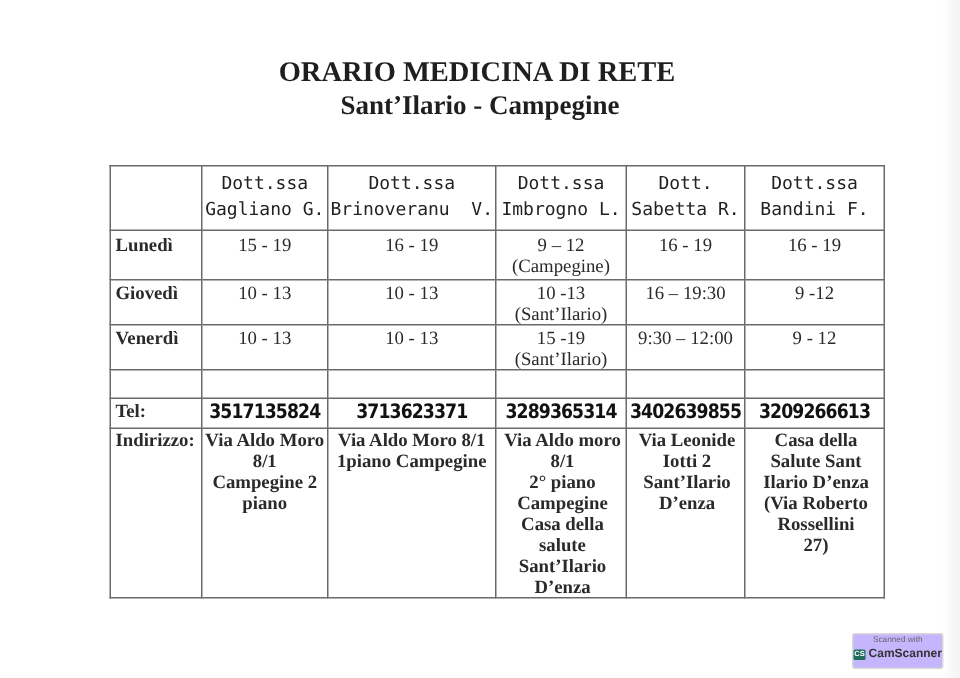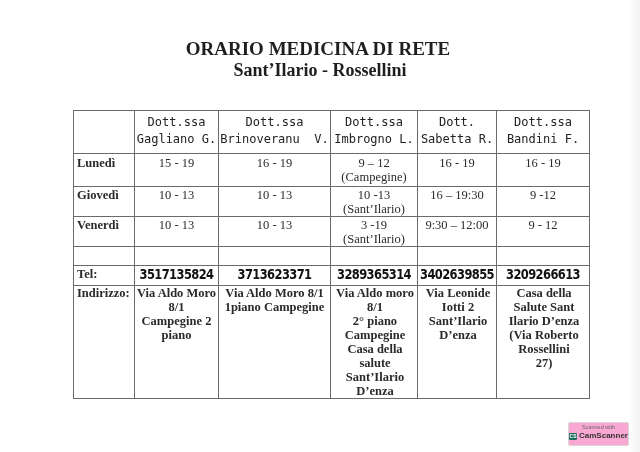--- a/index.html
+++ b/index.html
@@ -42,34 +42,34 @@
     .phone { font-family: "DejaVu Sans", "Liberation Sans", sans-serif; font-weight: bold; font-size: 11.5px; letter-spacing: -0.6px; color: #111; transform: scaleY(1.15); display: inline-block; }
     .addr { font-size: 8px; line-height: 10px; color: #333; text-align: left; padding-left: 8px; }
     .addr.left0 { padding-left: 2px; }
     .addr span { display: block; font-weight: bold; }
     .tel-label { font-weight: bold; font-size: 12.5px; }
     .addr-label { font-weight: bold; font-size: 13px; }
     .cell-lines span { display: block; }
 
     .camscanner {
       position: absolute; left: 568px; top: 422px; width: 59px; height: 22px; border: 1px solid #d8d8d8; border-radius: 2px;
-      background: #f9a8d4; font-family: "Liberation Sans", sans-serif; text-align: center;
+      background: #c4b5fd; font-family: "Liberation Sans", sans-serif; text-align: center;
     }
     .cs-top { font-size: 5.5px; color: #666; line-height: 7px; margin-top: 1px; }
     .cs-bot { display: flex; align-items: center; justify-content: center; gap: 2px; }
     .cs-logo { width: 8px; height: 7px; background: #1e6e5a; color: #fff; font-size: 5px; line-height: 7px; font-weight: bold; border-radius: 1px; }
     .cs-name { font-size: 8px; color: #333; font-weight: bold; line-height: 10px; }
   </style>
 </head>
 <body>
 
 <div class="page-edge"></div>
 
 <div class="title t1">ORARIO MEDICINA DI RETE</div>
-<div class="title t2">Sant’Ilario - Rossellini</div>
+<div class="title t2">Sant’Ilario - Campegine</div>
 
 <table class="sched">
   <colgroup>
     <col class="c0">
       <col class="c1">
       <col class="c2">
       <col class="c3">
       <col class="c4">
       <col class="c5">
   </colgroup>
@@ -118,21 +118,21 @@
     <td>10 - 13</td>
     <td class="left">10 -13 (Sant’Ilario)</td>
     <td>16 – 19:30</td>
     <td>9 -12</td>
   </tr>
 
   <tr class="r-ven">
     <td class="day">Venerdì</td>
     <td>10 - 13</td>
     <td>10 - 13</td>
-    <td class="left">3 -19 (Sant’Ilario)</td>
+    <td class="left">15 -19 (Sant’Ilario)</td>
     <td>9:30 – 12:00</td>
     <td>9 - 12</td>
   </tr>
 
   <tr class="r-empty">
     <td></td>
         <td></td>
         <td></td>
         <td></td>
         <td></td>

